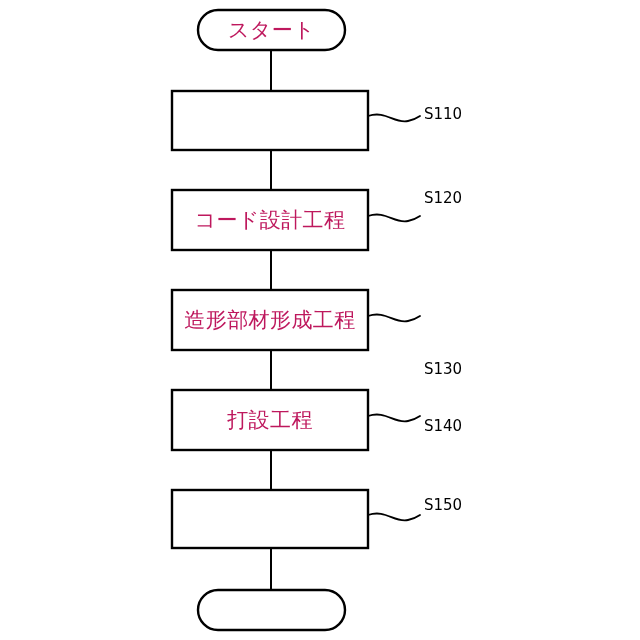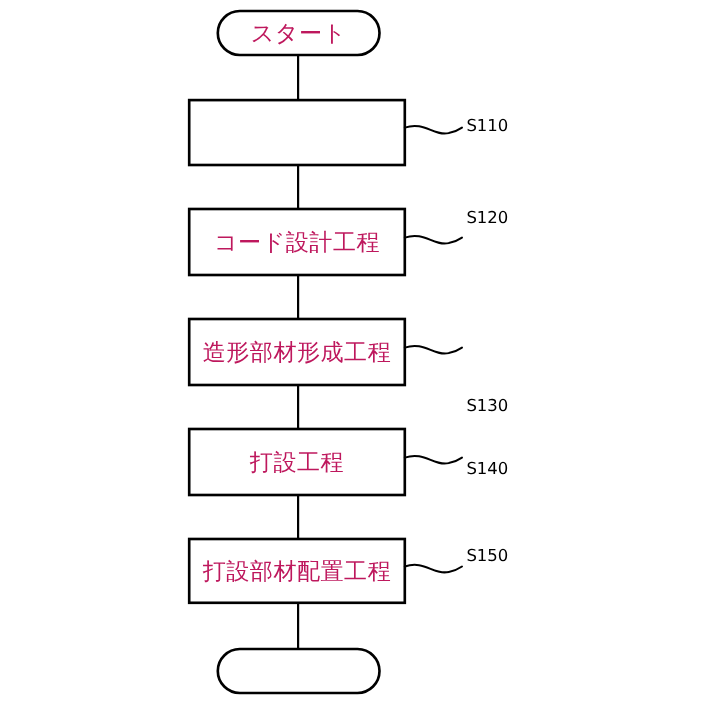--- a/index.html
+++ b/index.html
@@ -89,21 +89,20 @@
 
   <div class="node-text terminal-text" style="left:198px; top:10px; width:147px; height:40px;">スタート</div>
 
 
   <div class="node-text process-text" style="left:172px; top:190px; width:196px; height:60px;">コード設計工程</div>
 
   <div class="node-text process-text" style="left:172px; top:290px; width:196px; height:60px;">造形部材形成工程</div>
 
   <div class="node-text process-text" style="left:172px; top:390px; width:196px; height:60px;">打設工程</div>
 
-  <div class="node-text process-text" style="left:172px; top:490px; width:196px; height:58px;">打設部材配置工程</div>
 
   <div class="step-label" style="left:424px; top:107px;">S110</div>
 
   <div class="step-label" style="left:424px; top:191px;">S120</div>
 
   <div class="step-label" style="left:424px; top:318px;margin-top:44px;">S130</div>
 
   <div class="step-label" style="left:424px; top:407px;margin-top:12px;">S140</div>
 
   <div class="step-label" style="left:424px; top:498px;">S150</div>

